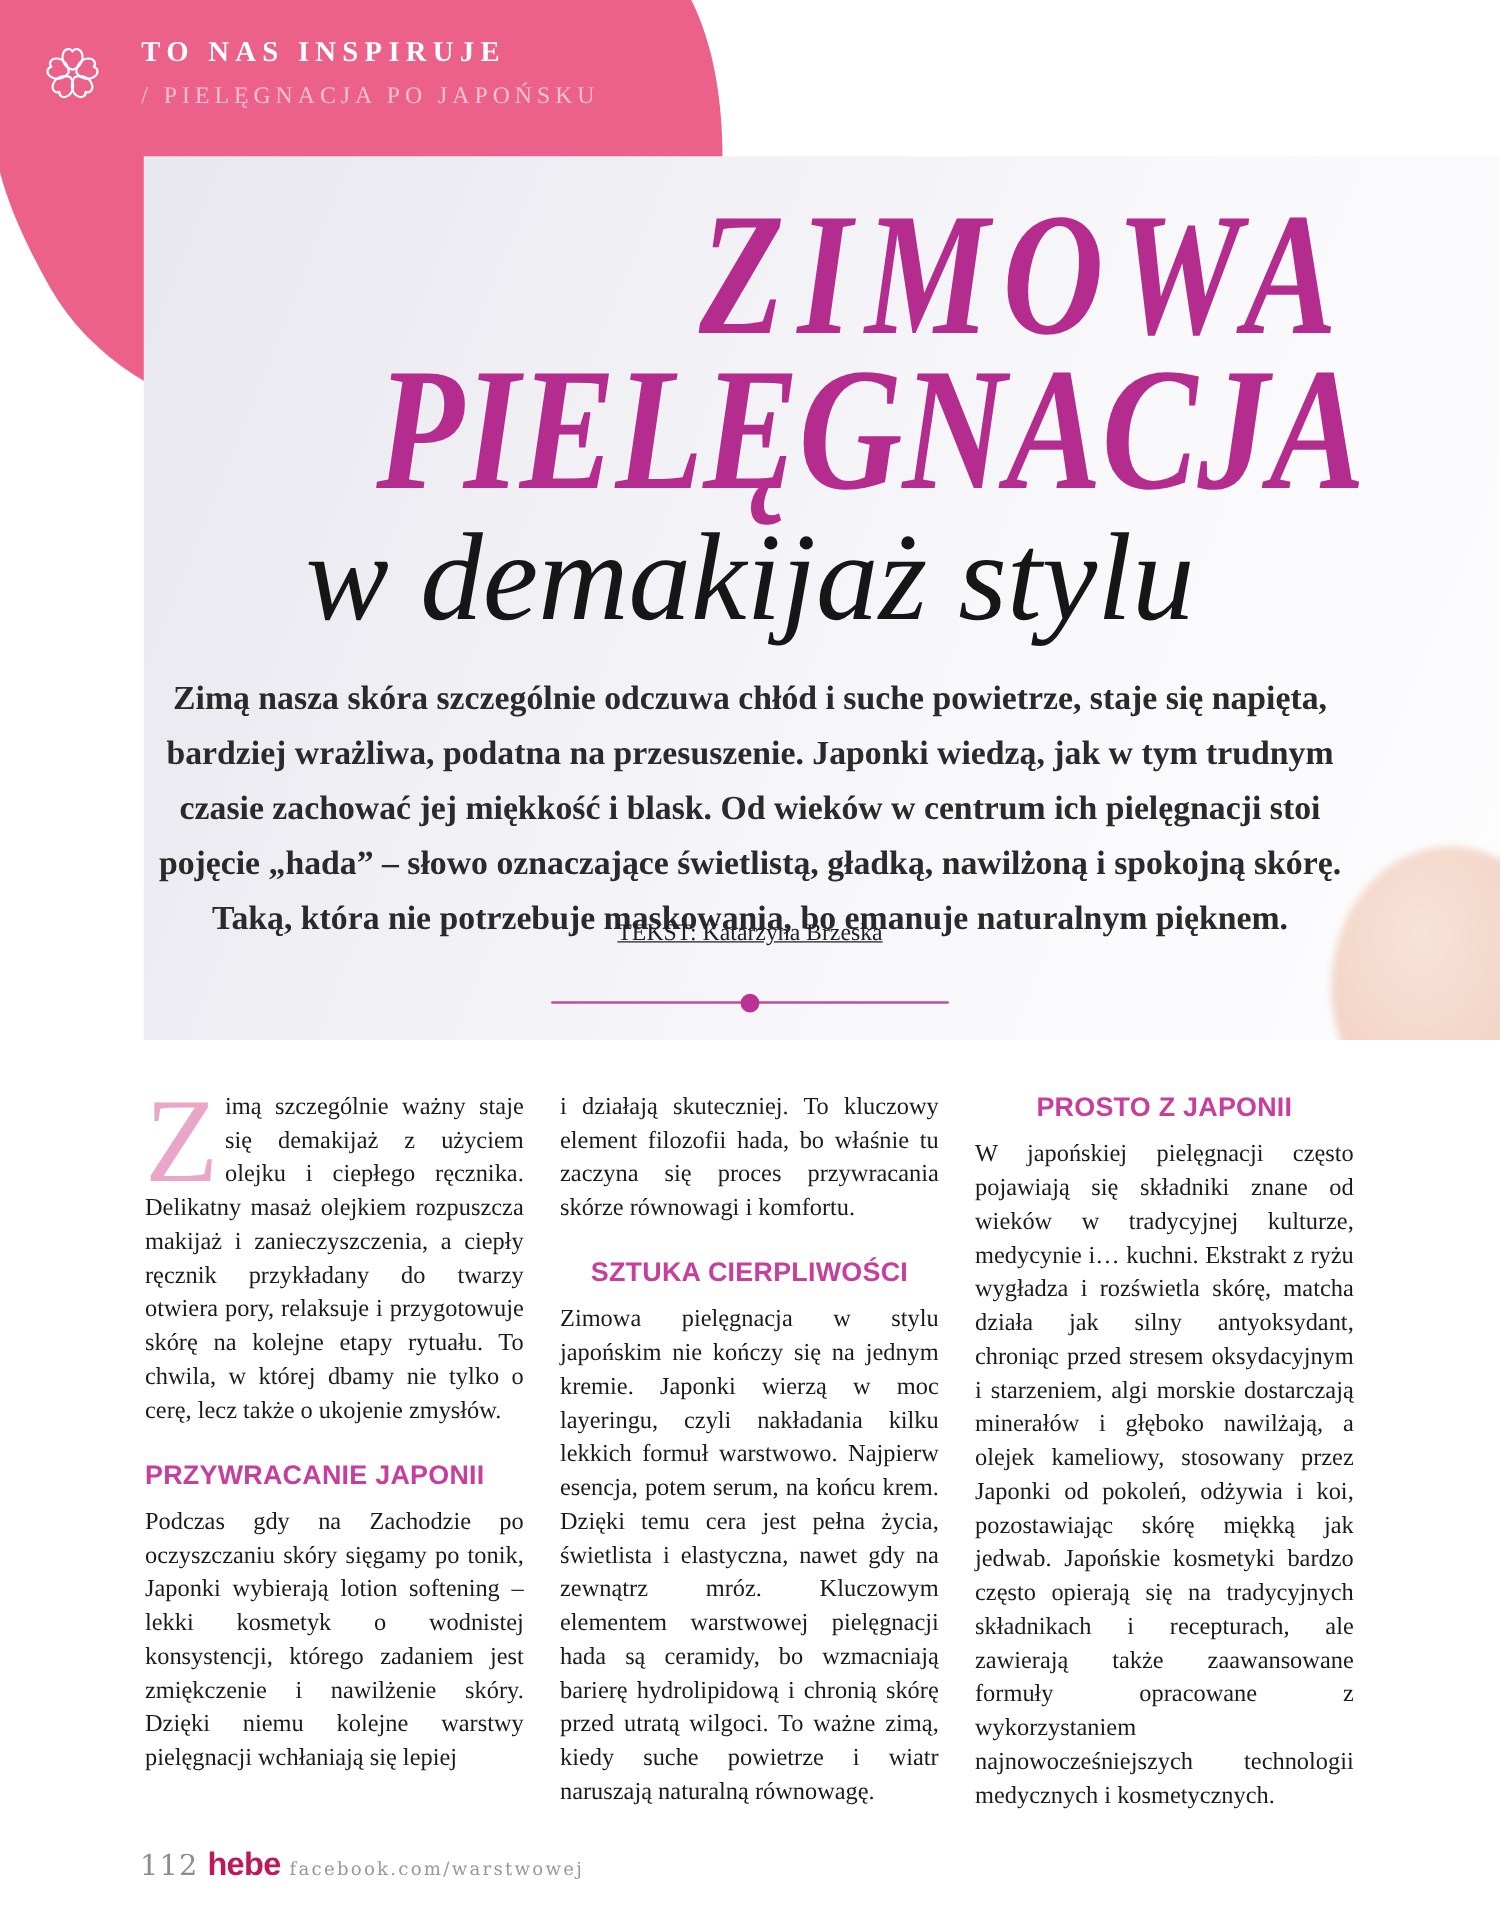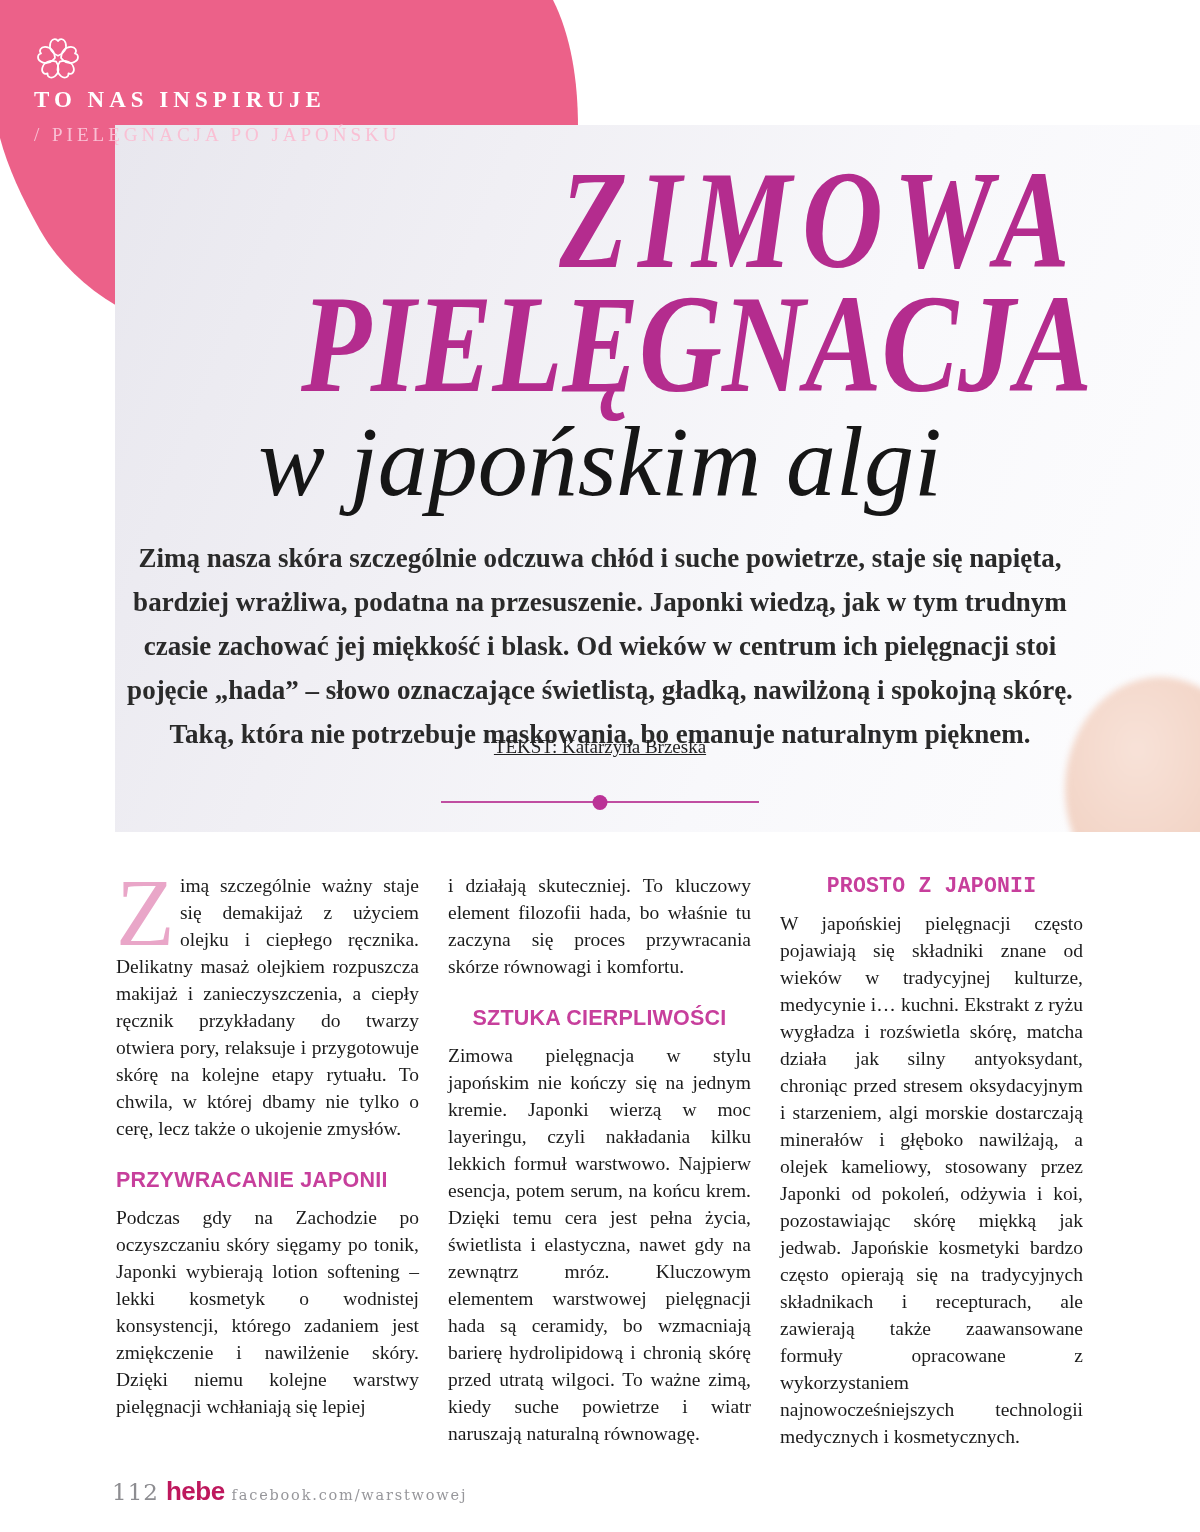--- a/index.html
+++ b/index.html
@@ -10,21 +10,21 @@
   .blob{position:absolute;top:0;left:0;z-index:1;}
 
   
   .panel{position:absolute;left:115px;top:125px;width:1085px;height:707px;z-index:2;overflow:hidden;
          background:linear-gradient(112deg,#e8e7ee 0%,#f0eff4 30%,#f8f8fb 62%,#fdfdfe 100%);}
   .photo-fragment{position:absolute;right:-55px;bottom:-70px;width:190px;height:225px;border-radius:50%;
          background:radial-gradient(ellipse at 38% 32%,#f8e2d8 0%,#f2d4c6 55%,#eac4b2 100%);
          filter:blur(3px);}
 
   
-  .kicker{position:absolute;top:30px;left:34px;z-index:3;display:flex;align-items:flex-start;gap:5px;flex-direction:column;}
+  .kicker{position:absolute;top:30px;left:34px;z-index:3;display:flex;align-items:flex-start;gap:31px;}
   .kicker svg{margin-top:5px;flex:0 0 auto;}
   .k1{font-size:23px;font-weight:bold;letter-spacing:5px;line-height:1;color:#ffffff;white-space:nowrap;}
   .k2{font-size:19px;letter-spacing:4px;line-height:1;margin-top:14px;
       color:var(--kicker_sub_pink,#f9c0d4);white-space:nowrap;}
 
   
   .title{position:absolute;top:158px;left:0;width:1200px;margin:0;text-align:right;z-index:3;
          font-style:italic;font-weight:bold;color:var(--title_magenta,#b42c8e);}
   .t1{display:block;font-size:140px;line-height:124px;letter-spacing:13px;transform:scaleX(.80);}
   .t2{display:block;font-size:140px;line-height:124px;transform:scaleX(.82);}
@@ -44,21 +44,21 @@
   
   .columns{position:absolute;top:872px;left:116px;width:968px;display:flex;gap:29px;z-index:3;}
   .col{flex:0 0 303px;width:303px;}
   .body-text{margin:0;font-size:19.5px;line-height:27px;text-align:justify;color:#1b1b1b;
          hyphens:auto;-webkit-hyphens:auto;}
   .dropcap{float:left;width:64px;height:81px;font-size:96px;line-height:82px;
          color:var(--dropcap_pink,#e9a6c8);}
   .col-heading{font-family:"Liberation Sans",sans-serif;font-size:21.5px;line-height:26px;font-weight:bold;
          color:var(--heading_pink,#c73f9c);margin:25px 0 11px;letter-spacing:.2px;}
   .col-heading.center{text-align:center;}
-  .col-heading.first{margin-top:1px;font-family:Liberation Mono, monospace;}
+  .col-heading.first{margin-top:1px;}
 
   
   .footer{position:absolute;top:1476px;left:112px;display:flex;align-items:baseline;gap:7px;z-index:3;}
   .pnum{font-family:"DejaVu Serif",serif;font-size:23px;color:#8d8d91;letter-spacing:1px;}
   .logo{font-family:"Liberation Sans",sans-serif;font-size:26px;font-weight:bold;color:#be185d;letter-spacing:-.5px;}
   .fb{font-family:"DejaVu Serif",serif;font-size:14.5px;color:#97979b;letter-spacing:1.8px;}
 </style>
 </head>
 <body>
 
@@ -85,21 +85,21 @@
     <div class="kicker-text">
       <div class="k1">TO NAS INSPIRUJE</div>
       <div class="k2">/ PIELĘGNACJA PO JAPOŃSKU</div>
     </div>
   </div>
 
   <h1 class="title">
     <span class="t1">ZIMOWA</span>
     <span class="t2">PIELĘGNACJA</span>
   </h1>
-  <div class="subtitle">w japońskim algi</div>
+  <div class="subtitle">w demakijaż stylu</div>
 
   <p class="lead">Zimą nasza skóra szczególnie odczuwa chłód i suche powietrze, staje się napięta, bardziej wrażliwa, podatna na przesuszenie. Japonki wiedzą, jak w tym trudnym czasie zachować jej miękkość i blask. Od wieków w centrum ich pielęgnacji stoi pojęcie „hada” – słowo oznaczające świetlistą, gładką, nawilżoną i spokojną skórę. Taką, która nie potrzebuje maskowania, bo emanuje naturalnym pięknem.</p>
   <div class="byline">TEKST: Katarzyna Brzeska</div>
 
   <div class="divider">
     <span class="divider-dot"></span>
   </div>
 
   <div class="columns">
     <div class="col">

